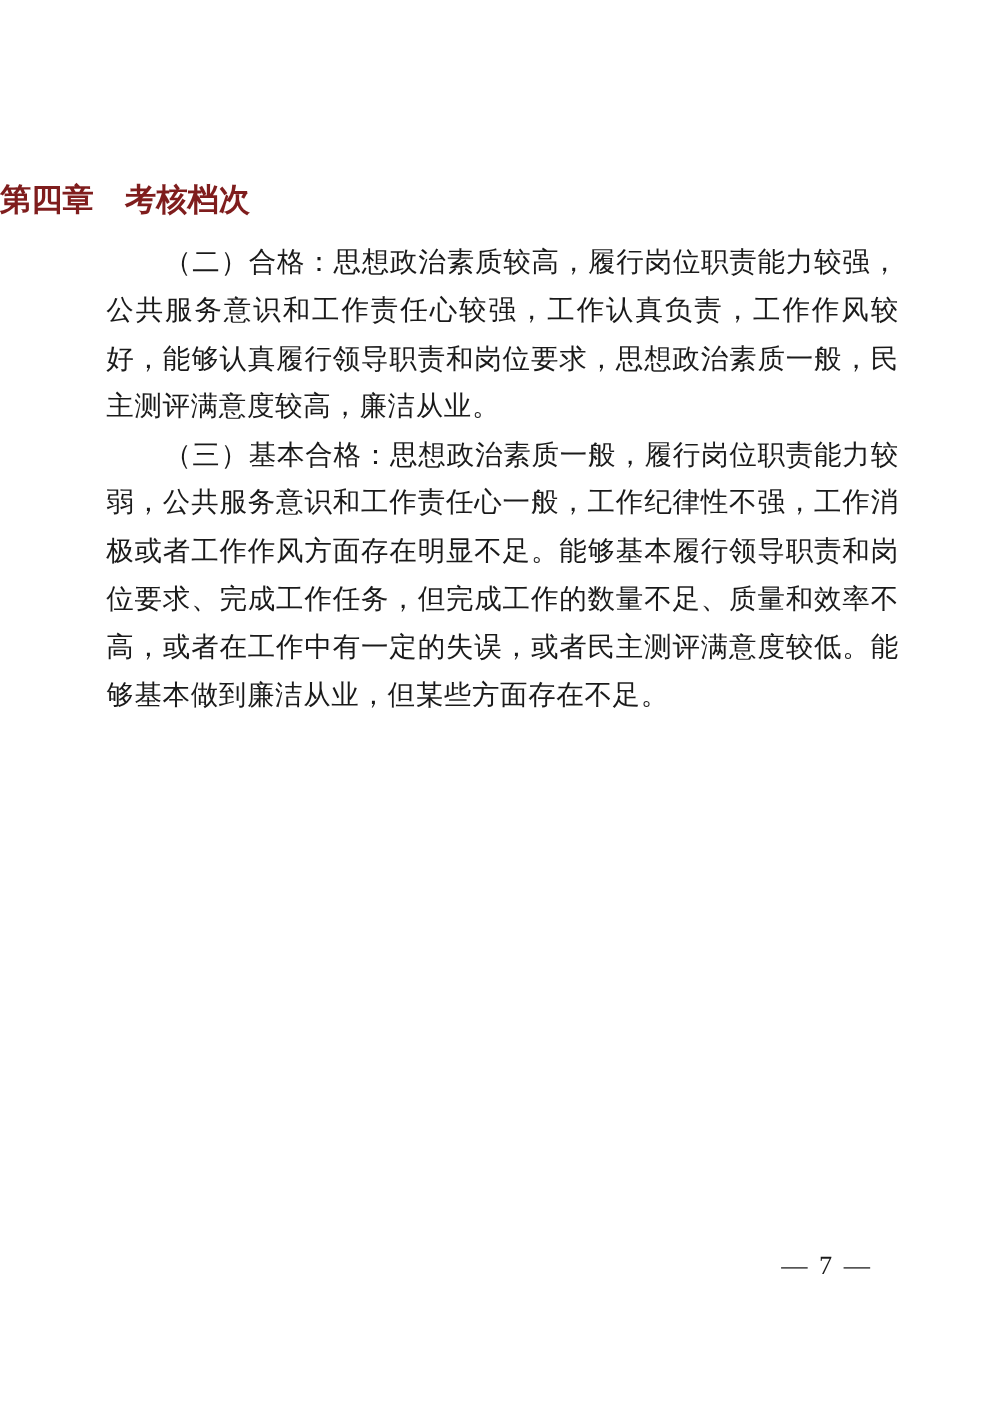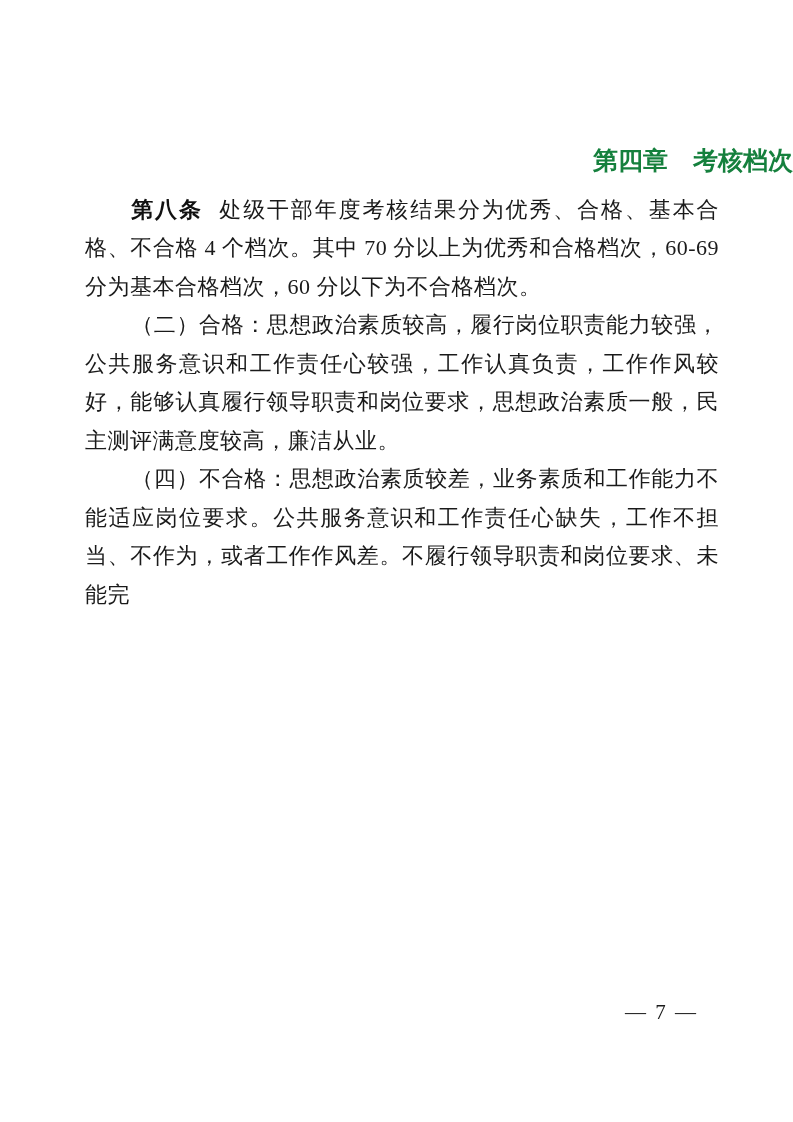--- a/index.html
+++ b/index.html
@@ -16,26 +16,26 @@
     overflow: hidden;
     font-family: "Liberation Serif", "DejaVu Serif", serif;
     color: #1a1a1a;
   }
 
   .chapter-title {
     position: absolute;
     top: 143px;
     left: 0;
     width: 100%;
-    text-align: right;
+    text-align: left;
     font-family: "Liberation Sans", "DejaVu Sans", sans-serif;
     font-weight: bold;
     font-size: 25px;
     line-height: 34px;
-    color: #15803d;
+    color: #7f1d1d;
     white-space: pre;
   }
 
   .body-text {
     position: absolute;
     top: 191px;
     left: 85px;
     width: 634px;
     font-size: 22px;
     line-height: 38.45px;
@@ -68,25 +68,24 @@
 </style>
 </head>
 <body>
 
 <div class="page">
 
   <div class="chapter-title">第四章　考核档次</div>
 
   <div class="body-text">
 
-    <p class="para"><span class="article-label">第八条</span><span>处级干部年度考核结果分为优秀、合格、基本合格、不合格 4 个档次。其中 70 分以上为优秀和合格档次，60-69 分为基本合格档次，60 分以下为不合格档次。</span></p>
 
 
     <p class="para">（二）合格：思想政治素质较高，履行岗位职责能力较强，公共服务意识和工作责任心较强，工作认真负责，工作作风较好，能够认真履行领导职责和岗位要求，思想政治素质一般，民主测评满意度较高，廉洁从业。</p>
 
+    <p class="para">（三）基本合格：思想政治素质一般，履行岗位职责能力较弱，公共服务意识和工作责任心一般，工作纪律性不强，工作消极或者工作作风方面存在明显不足。能够基本履行领导职责和岗位要求、完成工作任务，但完成工作的数量不足、质量和效率不高，或者在工作中有一定的失误，或者民主测评满意度较低。能够基本做到廉洁从业，但某些方面存在不足。</p>
 
-    <p class="para">（四）不合格：思想政治素质较差，业务素质和工作能力不能适应岗位要求。公共服务意识和工作责任心缺失，工作不担当、不作为，或者工作作风差。不履行领导职责和岗位要求、未能完</p>
 
   </div>
 
   <div class="page-number">— 7 —</div>
 
 </div>
 
 </body></html>

